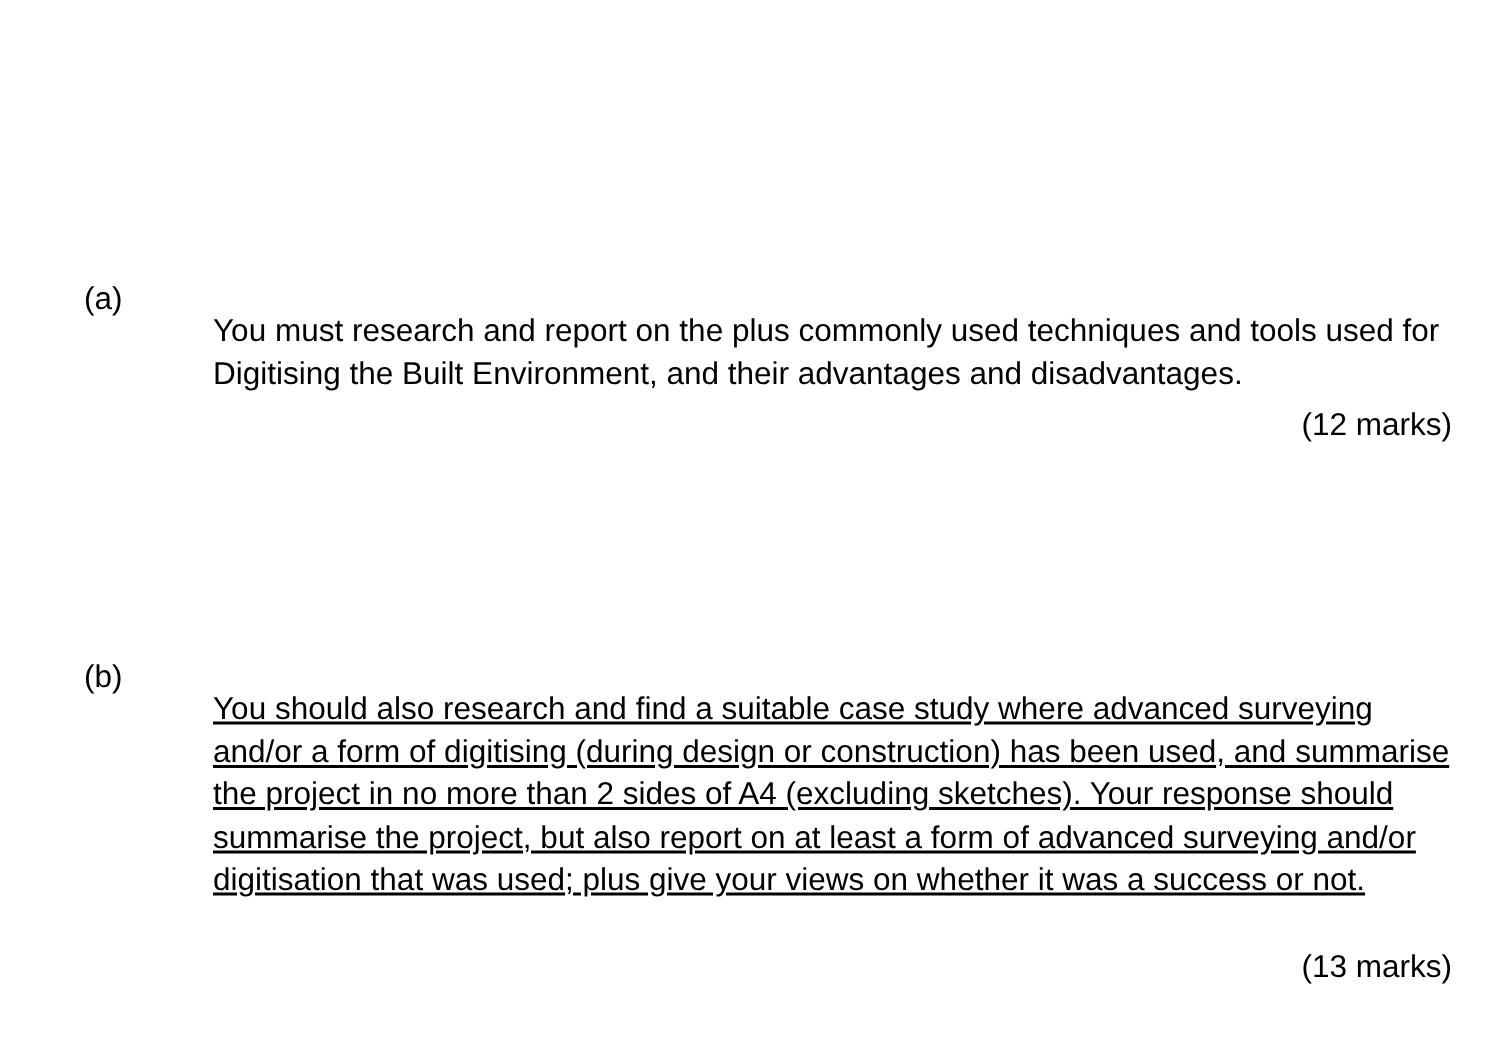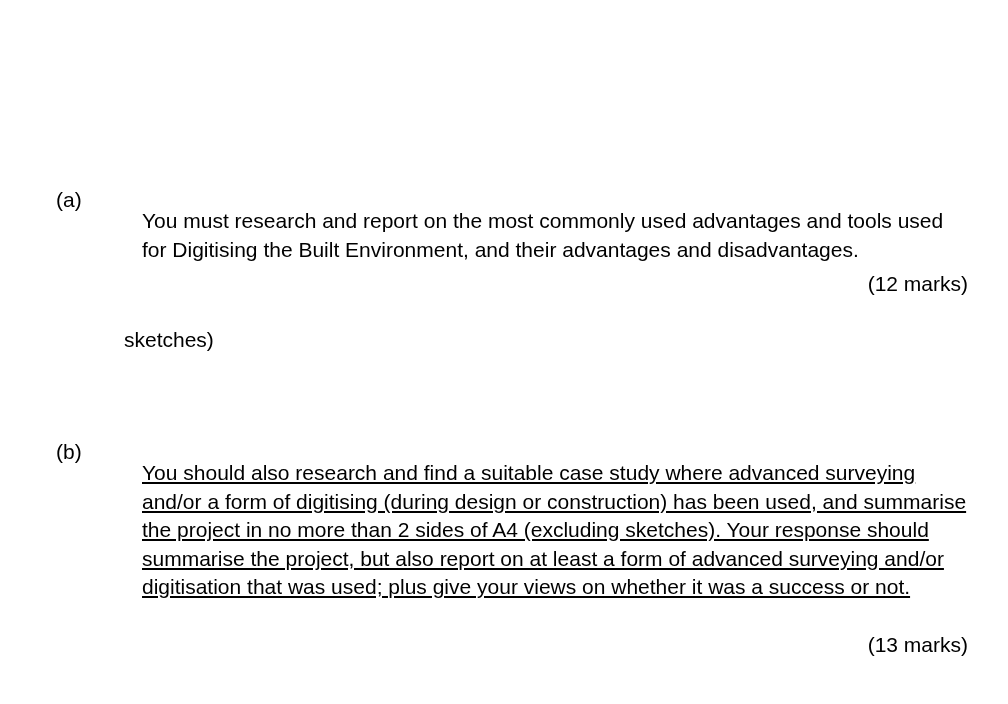--- a/index.html
+++ b/index.html
@@ -103,27 +103,26 @@
   }
 </style>
 </head>
 <body>
 
 <div class="page">
 
 
   <div class="qblock" id="question-a">
     <span class="qlabel body-text">(a)</span>
-    <p class="qbody body-text">You must research and report on the most commonly used advantages and tools used for Digitising the Built Environment, and their advantages and disadvantages.</p>
+    <p class="qbody body-text">You must research and report on the plus commonly used techniques and tools used for Digitising the Built Environment, and their advantages and disadvantages.</p>
   </div>
 
   <div class="marks" id="marks-a">(12 marks)</div>
 
   <div class="note body-text">
-    <span class="note-line-2">sketches)</span>
   </div>
 
   <div class="qblock" id="question-b">
     <span class="qlabel body-text">(b)</span>
     <p class="qbody body-text">You should also research and find a suitable case study where advanced surveying and/or a form of digitising (during design or construction) has been used, and summarise the project in no more than 2 sides of A4 (excluding sketches). Your response should summarise the project, but also report on at least a form of advanced surveying and/or digitisation that was used; plus give your views on whether it was a success or not.</p>
   </div>
 
   <div class="marks" id="marks-b">(13 marks)</div>
 
 </div>

